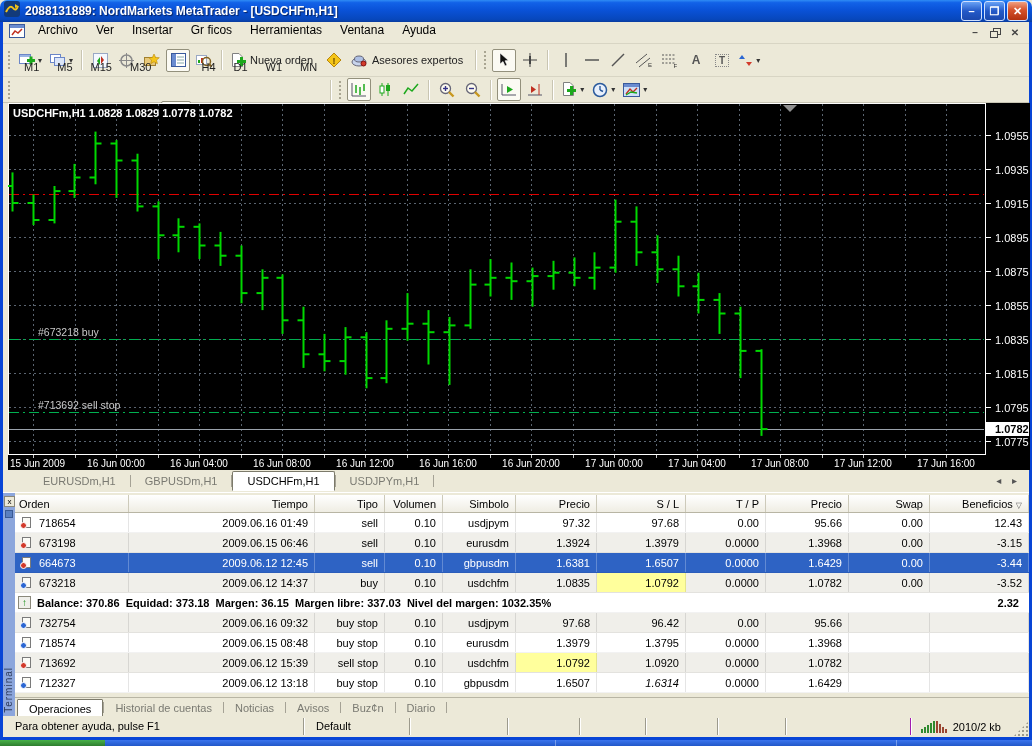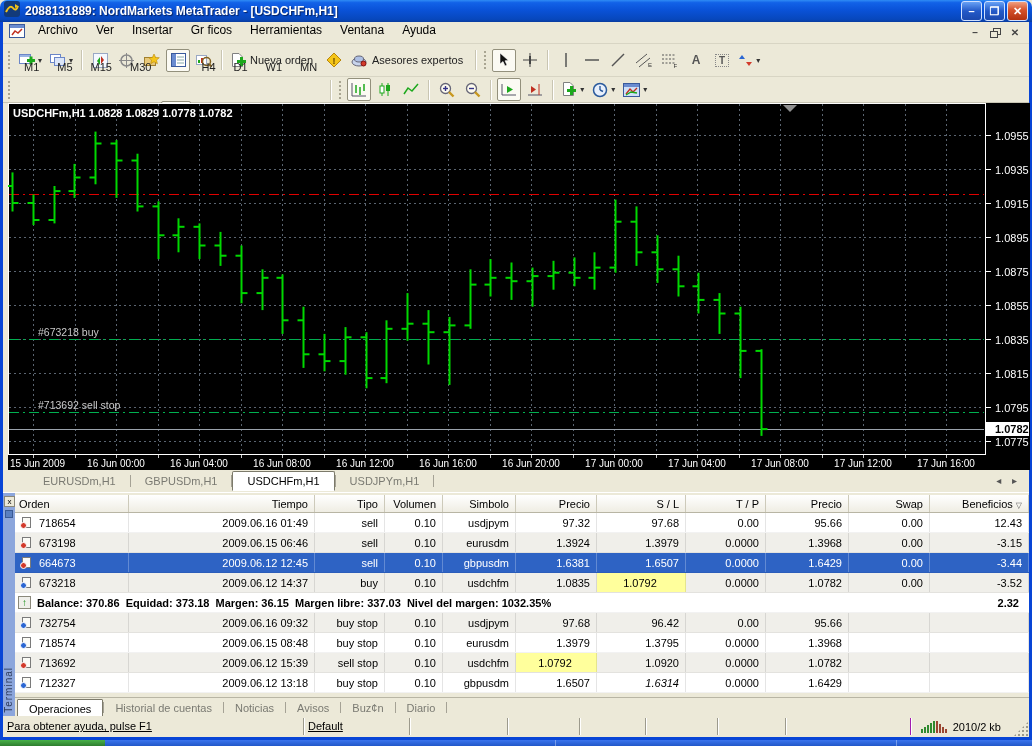--- a/index.html
+++ b/index.html
@@ -65,42 +65,42 @@
   .td{padding:0 6px 0 4px;border-right:1px solid rgba(0,0,0,0.10);font-size:11px;
     white-space:nowrap;overflow:hidden;flex-shrink:0;}
   .td.num{text-align:right;}
   .td.fx{flex:1;}
   .td.hd{border-right:1px solid #CDCaBA;color:#000;}
   .sort{font-size:8px;color:#666;margin-left:3px;}
   #tbl-rows .tr{display:flex;height:20px;line-height:20px;background:#FFF;border-bottom:1px solid rgba(0,0,0,0.05);}
   #tbl-rows .tr.shade{background:#F0EFEA;}
   #tbl-rows .tr.sel{background:#2E63C4;color:#FFF;}
   #tbl-rows .tr.sel .td{border-right-color:rgba(255,255,255,0.25);}
-  .td.hl{background:#FFFF9C;text-align:center;}
+  .td.hl{background:#FFFF9C;}
   .doc{display:inline-block;width:9px;height:11px;background:#FBFBF6;border:1px solid #7A7A7A;
     margin:0 8px 0 3px;position:relative;vertical-align:-1px;}
   .doc::after{content:'';position:absolute;left:-3px;bottom:-2px;width:5px;height:5px;border-radius:50%;border:1px solid #FFF;}
   .doc.sell::after{background:#D23A2A;}
   .doc.buy::after{background:#2A66D2;}
   .tr.balance{display:flex;height:20px;line-height:20px;background:#C7C7C7;font-weight:700;align-items:center;
     border-bottom:1px solid #AFAFAF;}
   .bal-ico{width:13px;height:13px;line-height:12px;text-align:center;border:1px solid #8A887A;
     background:#EFEFEA;color:#0A8A0A;font-weight:700;font-size:10px;margin:0 6px 0 3px;display:inline-block;}
   .bal-text{flex:1;white-space:pre;font-size:11px;}
   .bal-val{padding-right:10px;font-size:11px;}
   .term-tabs{position:absolute;left:0;bottom:0;width:1014px;height:20px;border-top:1px solid #B8B5A4;
     background:#ECE9D8;padding-left:2px;display:flex;align-items:center;}
   .ttab{padding:0 11px;font-size:11px;color:#7A7A72;height:18px;line-height:18px;display:inline-block;}
   .ttab.active{background:#FFF;border:1px solid #7C7A6A;color:#000;font-weight:400;border-radius:1px;}
   .ttab-sep{display:inline-block;width:1px;height:11px;background:#A5A295;margin-top:0px;}
   
   .statusbar{position:absolute;left:0;top:694px;width:1026px;height:21px;background:#ECE9D8;
     display:flex;align-items:center;font-size:11px;color:#000;}
-  .sb-cell{height:17px;line-height:17px;padding:0 4px;border-left:1px solid #9C9A8C;box-shadow:inset 1px 0 0 #FFF;
-    white-space:nowrap;overflow:hidden;text-decoration:underline;}
+  .sb-cell{height:17px;line-height:17px;padding:0 12px;border-left:1px solid #9C9A8C;box-shadow:inset 1px 0 0 #FFF;
+    white-space:nowrap;overflow:hidden;}
   .sb-cell.first{border-left:none;box-shadow:none;}
   .sb-traffic{display:flex;align-items:center;gap:6px;margin-left:auto;padding:0 10px;height:17px;
     border-left:1px solid #a21caf;box-shadow:inset 1px 0 0 #FFF;}
   .bars{display:flex;align-items:flex-end;gap:1px;height:12px;}
   .bars i{display:block;width:2px;background:#2F8A2F;}
   .bars i.r{background:#9A4632;}
   .grip{width:16px;height:16px;margin-left:2px;align-self:flex-end;
     background-image:radial-gradient(#9C9A8C 1.2px,transparent 1.4px);background-size:4px 4px;
     clip-path:polygon(100% 0,100% 100%,0 100%);}
   

